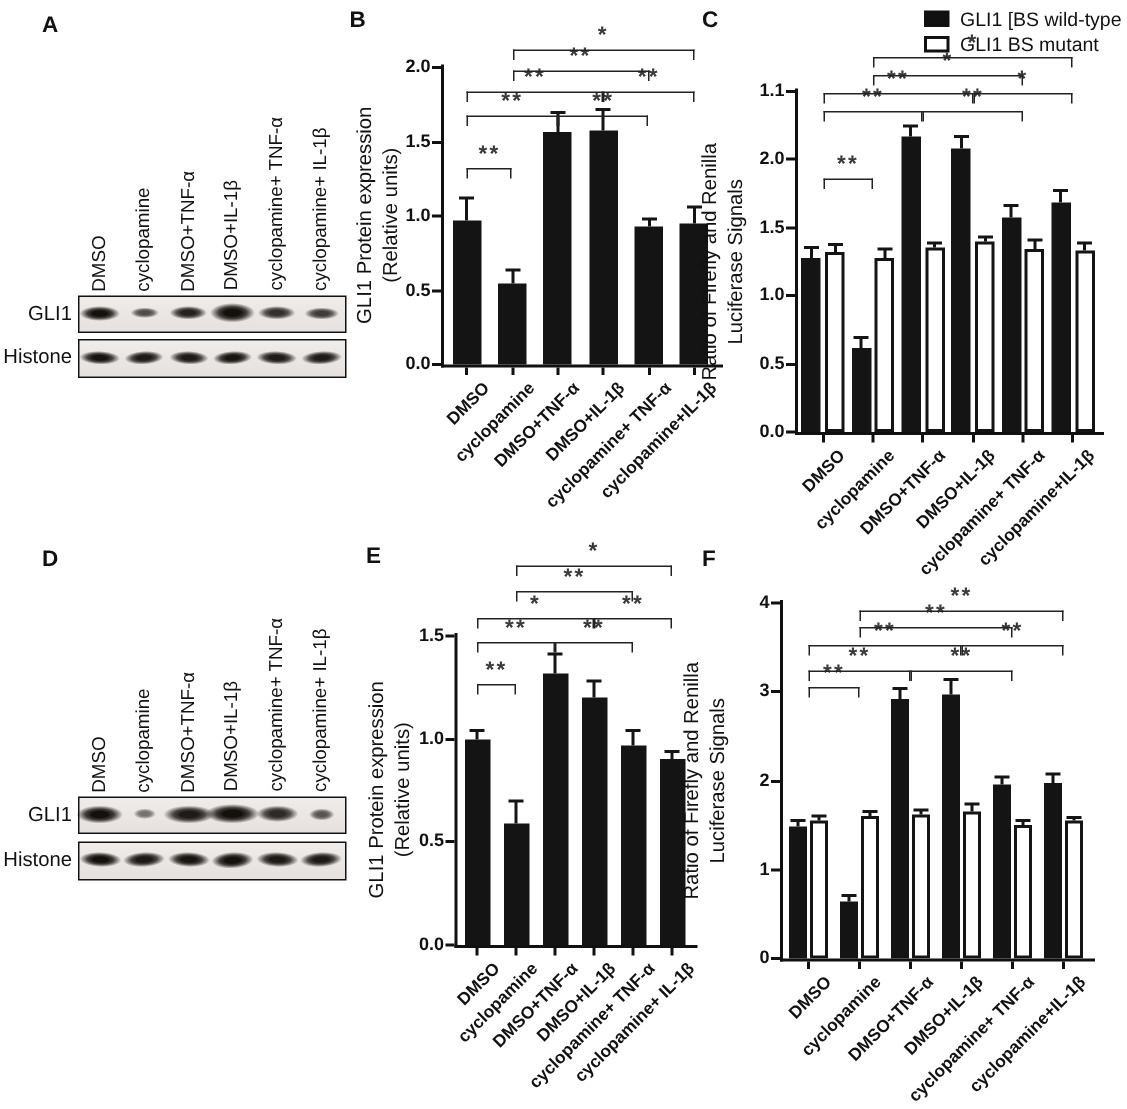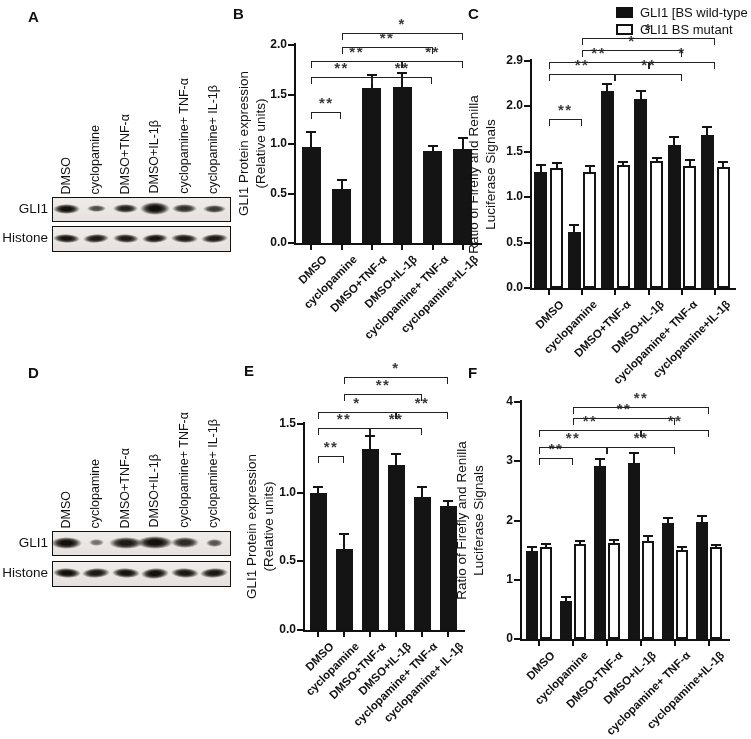--- a/index.html
+++ b/index.html
@@ -149,21 +149,21 @@
       <span class="ynum" style="right: 228px; top: 280px;">0.0</span>
       <div class="ytickmark" style="left: 524px; top: 241.6px; width: 6px; height: 2px;"></div>
       <span class="ynum" style="right: 228px; top: 234.6px;">0.5</span>
       <div class="ytickmark" style="left: 524px; top: 196.2px; width: 6px; height: 2px;"></div>
       <span class="ynum" style="right: 228px; top: 189.2px;">1.0</span>
       <div class="ytickmark" style="left: 524px; top: 150.8px; width: 6px; height: 2px;"></div>
       <span class="ynum" style="right: 228px; top: 143.8px;">1.5</span>
       <div class="ytickmark" style="left: 524px; top: 105.4px; width: 6px; height: 2px;"></div>
       <span class="ynum" style="right: 228px; top: 98.4px;">2.0</span>
       <div class="ytickmark" style="left: 524px; top: 60px; width: 6px; height: 2px;"></div>
-      <span class="ynum" style="right: 228px; top: 53px;">2.9</span>
+      <span class="ynum" style="right: 228px; top: 53px;">1.1</span>
       <div class="bar" style="left: 534.267px; top: 171.776px; width: 13px; height: 116.224px;"></div>
       <div class="estem" style="left: 539.767px; top: 165.42px; width: 2px; height: 6.356px;"></div>
       <div class="ecap" style="left: 535.767px; top: 164.42px; width: 10px; height: 2px;"></div>
       <div class="bar" style="left: 567.6px; top: 231.704px; width: 13px; height: 56.296px;"></div>
       <div class="estem" style="left: 573.1px; top: 225.348px; width: 2px; height: 6.356px;"></div>
       <div class="ecap" style="left: 569.1px; top: 224.348px; width: 10px; height: 2px;"></div>
       <div class="bar" style="left: 600.933px; top: 90.964px; width: 13px; height: 197.036px;"></div>
       <div class="estem" style="left: 606.433px; top: 83.7px; width: 2px; height: 7.264px;"></div>
       <div class="ecap" style="left: 602.433px; top: 82.7px; width: 10px; height: 2px;"></div>
       <div class="bar" style="left: 634.267px; top: 99.136px; width: 13px; height: 188.864px;"></div>

